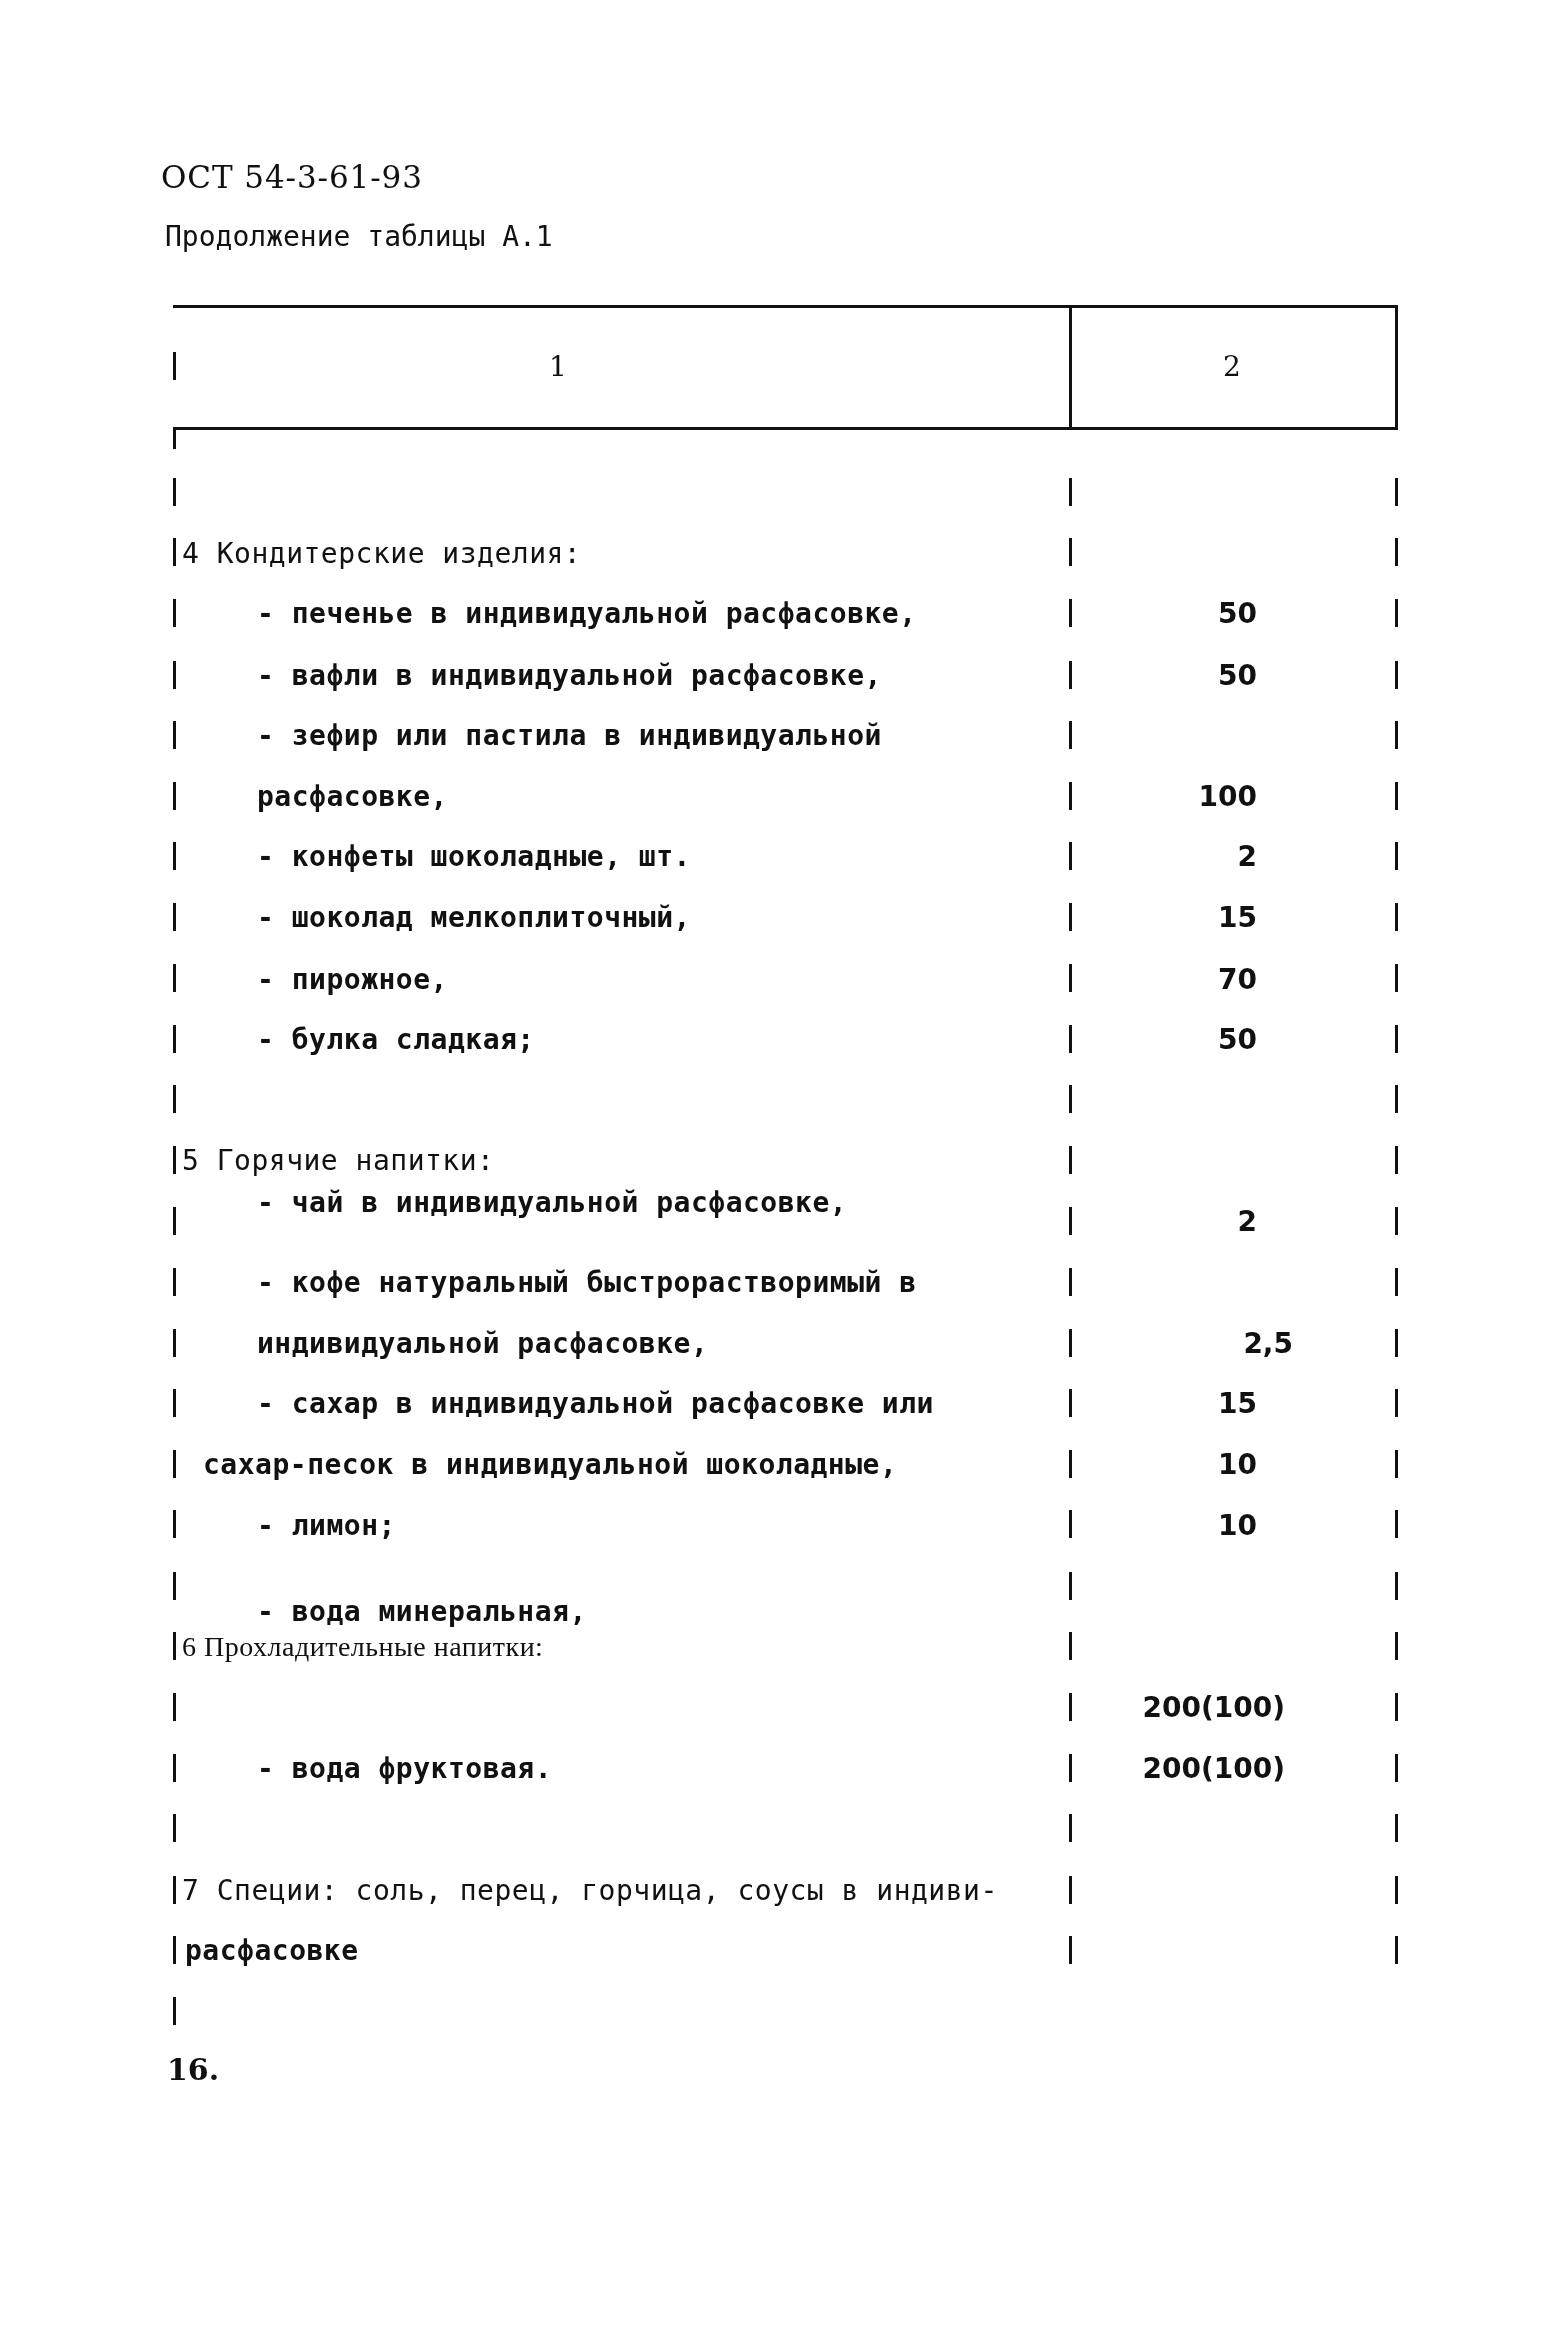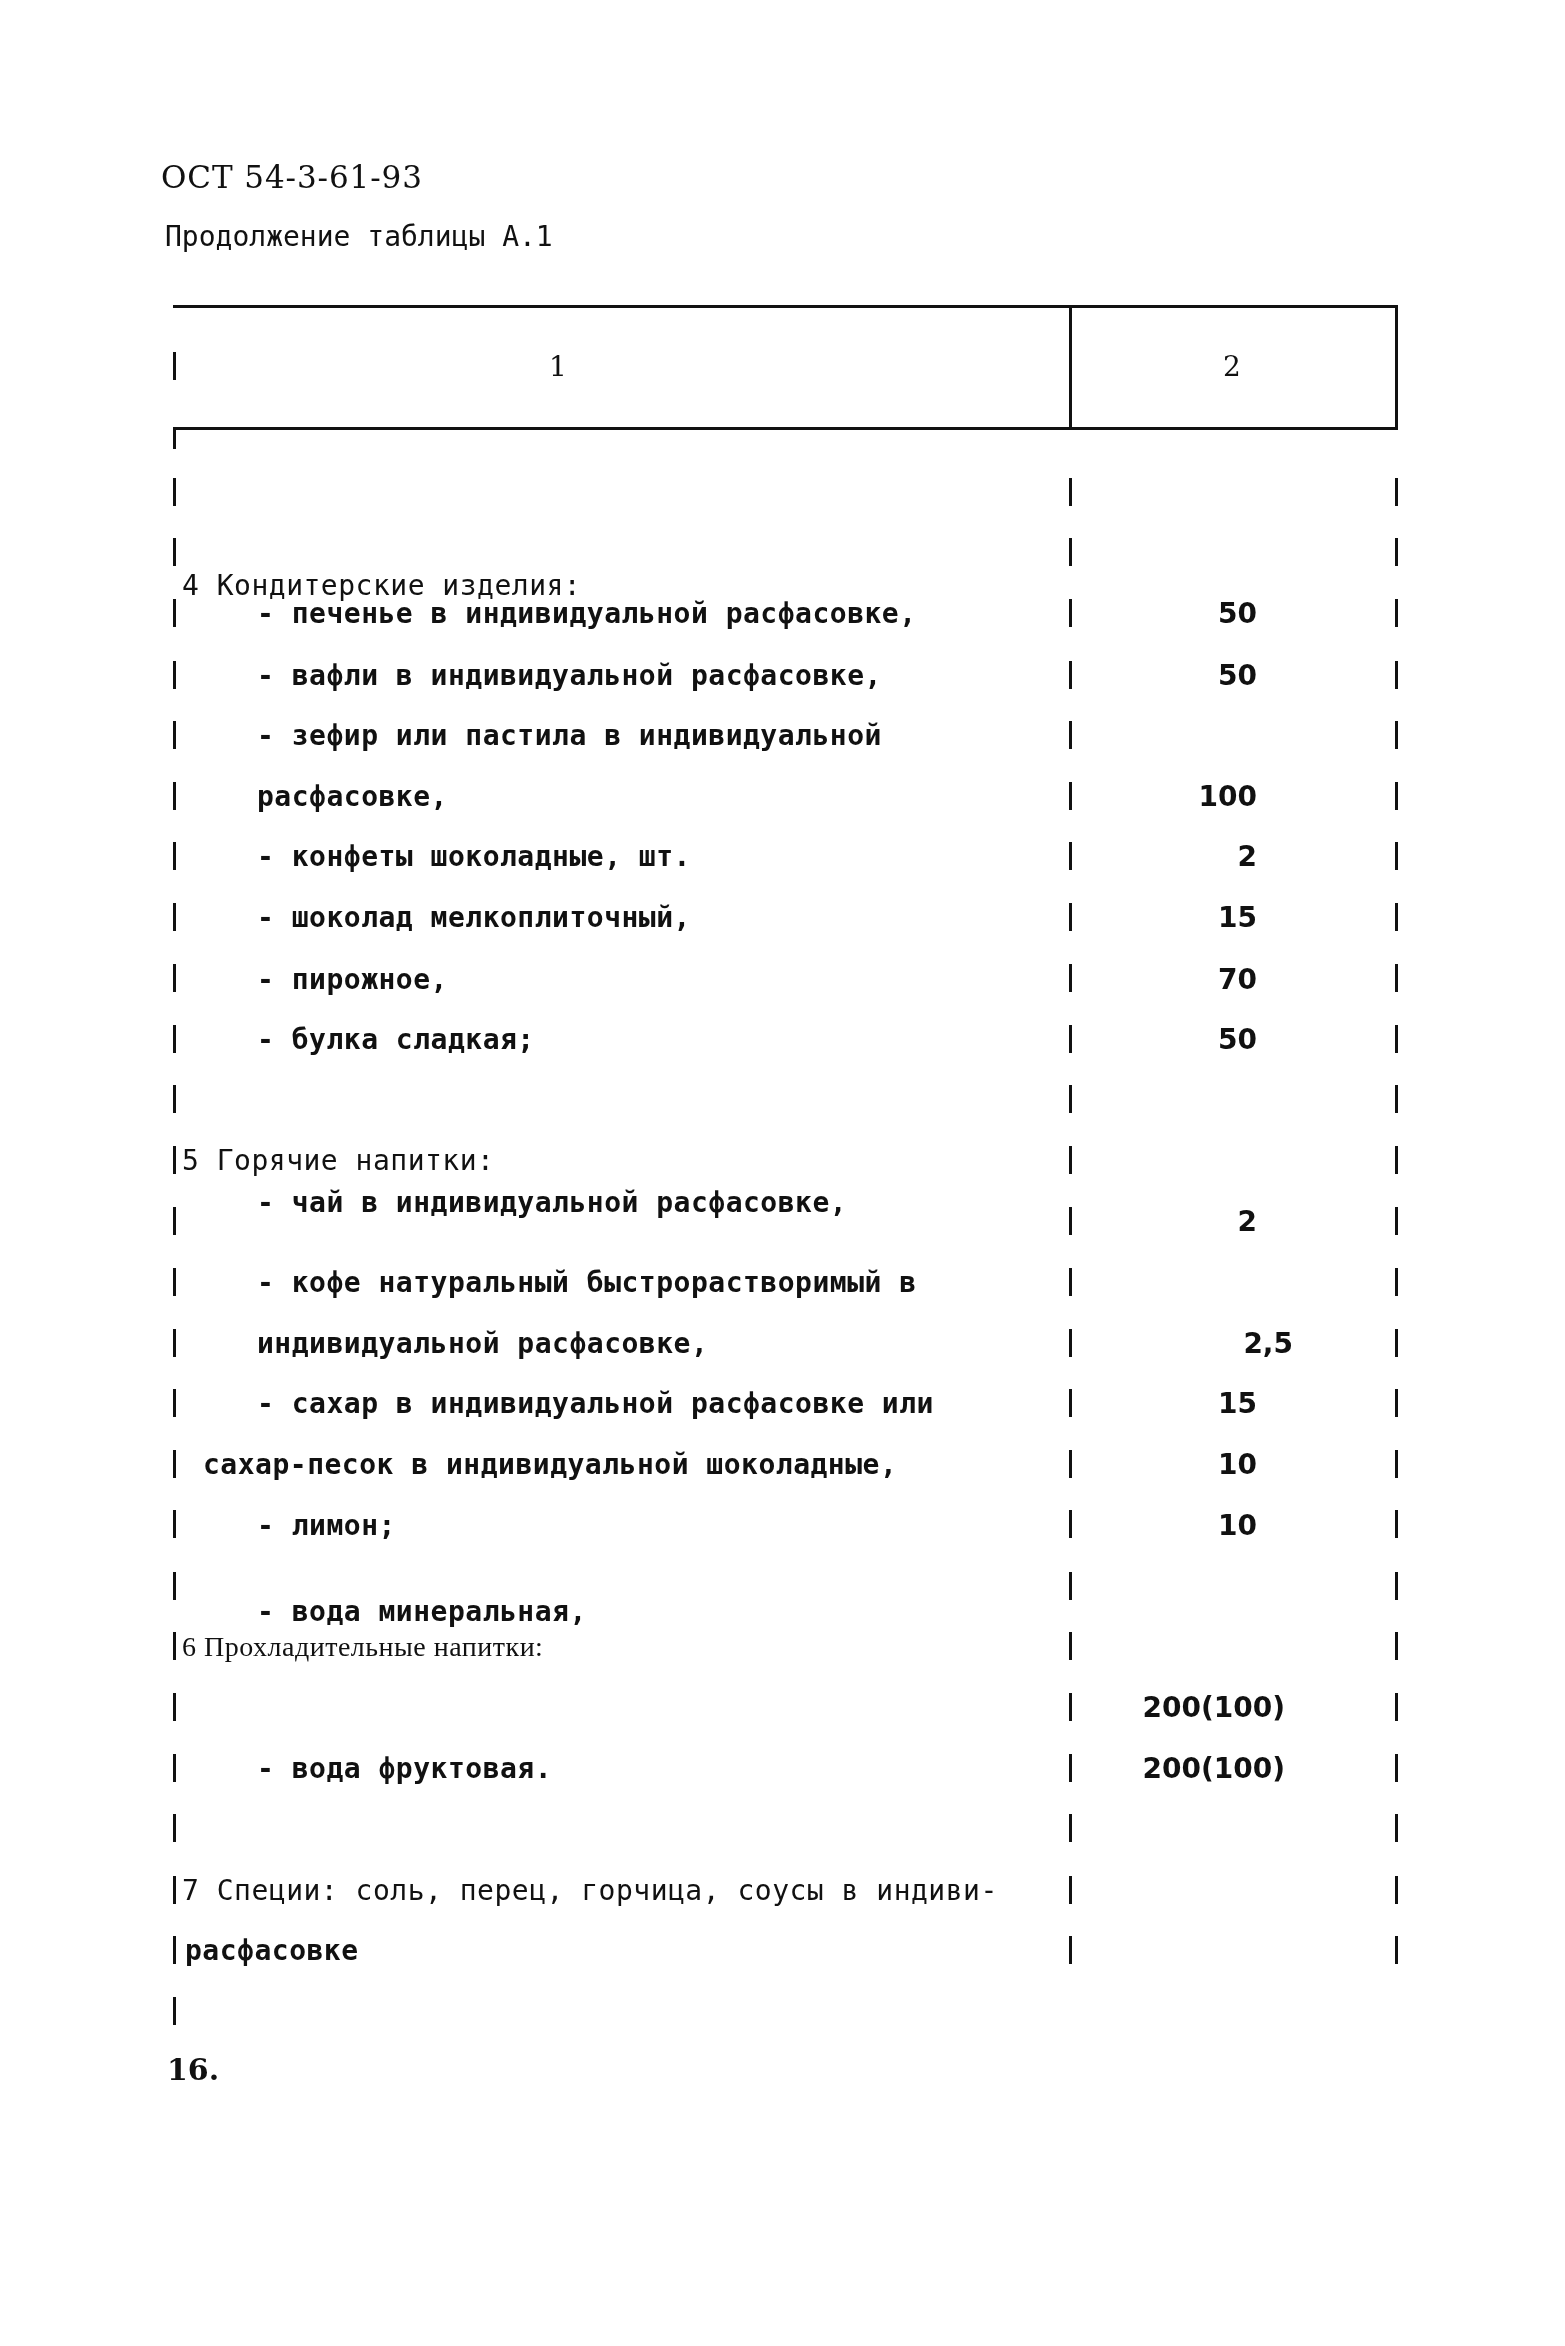--- a/index.html
+++ b/index.html
@@ -84,21 +84,21 @@
   <div id="rows">
       <div>
         <div class="vmark" style="left: 173px; top: 478px;"></div>
         <div class="vmark" style="left: 1069px; top: 478px;"></div>
         <div class="vmark" style="left: 1395px; top: 478px;"></div>
       </div>
       <div>
         <div class="vmark" style="left: 173px; top: 538px;"></div>
         <div class="vmark" style="left: 1069px; top: 538px;"></div>
         <div class="vmark" style="left: 1395px; top: 538px;"></div>
-        <div class="row-text light" style="left: 182px; top: 553px; margin-top: 32px;">4 Кондитерские изделия:</div>
+        <div class="row-text light" style="left: 182px; top: 553px;">4 Кондитерские изделия:</div>
       </div>
       <div>
         <div class="vmark" style="left: 173px; top: 599px;"></div>
         <div class="vmark" style="left: 1069px; top: 599px;"></div>
         <div class="vmark" style="left: 1395px; top: 599px;"></div>
         <div class="row-text" style="left: 257px; top: 613px;">- печенье в индивидуальной расфасовке,</div>
         <div class="row-value" style="left: 1257px; top: 613px;">50</div>
       </div>
       <div>
         <div class="vmark" style="left: 173px; top: 661px;"></div>

